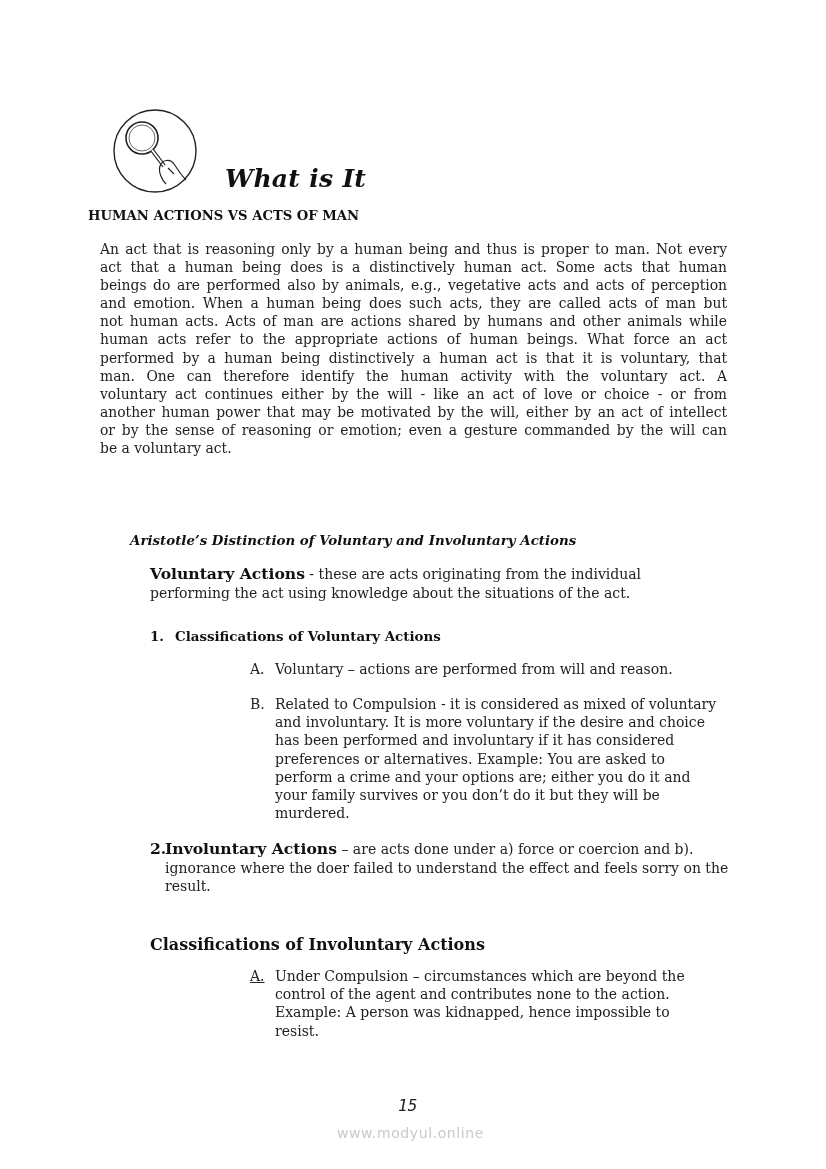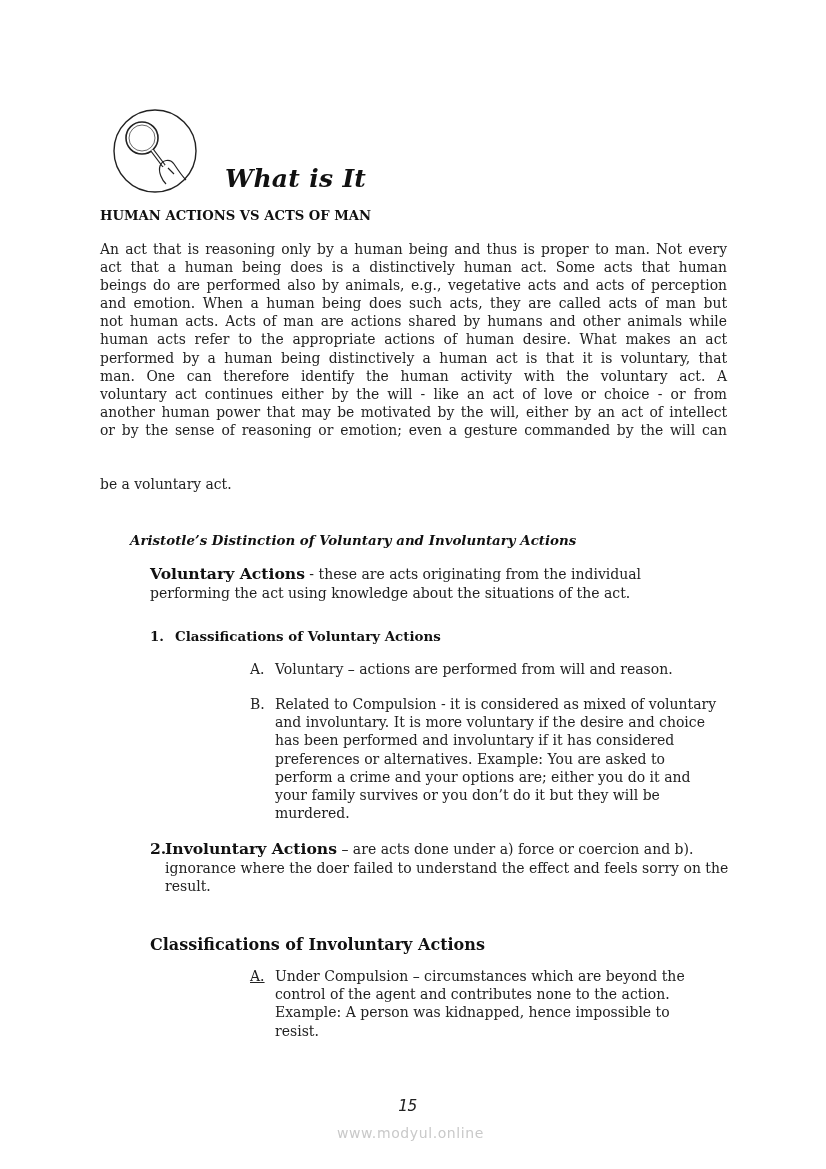--- a/index.html
+++ b/index.html
@@ -2,25 +2,25 @@
 <html><head>
 <meta charset="utf-8">
 <style>
   html, body { margin: 0; padding: 0; background: #ffffff; }
   body { width: 826px; height: 1169px; position: relative; overflow: hidden;
          font-family: "DejaVu Serif", serif; color: #1a1a1a; }
   .abs { position: absolute; }
   .icon-wrap { left: 112px; top: 108px; width: 86px; height: 86px; }
   .title { left: 225px; top: 134px; font-family: "DejaVu Serif", serif; font-weight: bold;
            font-style: italic; font-size: 25px; color: #111; letter-spacing: 0.3px; margin-top: 30px; }
-  .h-main { left: 100px; top: 208px; font-weight: bold; font-size: 13.2px; color: #111; }
+  .h-main { left: 88px; top: 208px; font-weight: bold; font-size: 13.2px; color: #111; }
   .para { left: 100px; top: 240px; width: 627px; font-size: 13.9px; line-height: 18.1px;
           text-align: justify; color: #222; }
   .para span.l { display: block; text-align: justify; text-align-last: justify; }
-  .para span.l.last { text-align-last: left; margin-top: 36px; }
+  .para span.l.last { text-align-last: left; }
   .h-aristotle { left: 130px; top: 532px; font-weight: bold; font-size: 13.4px; color: #111; font-style: italic; }
   .vol { left: 150px; top: 565px; width: 560px; font-size: 14px; line-height: 18.5px; color: #222; }
   .vol b { font-size: 15.6px; color: #111; }
   .num-head { left: 150px; top: 628px; font-weight: bold; font-size: 13.4px; color: #111; }
   .num-head .n { display: inline-block; width: 25px; }
   .item { left: 250px; width: 480px; font-size: 14px; line-height: 18.2px; color: #222; }
   .item .mk { position: absolute; left: 0; top: 0; }
   .item .tx { display: block; margin-left: 25px; }
   .inv { left: 150px; top: 840px; width: 580px; font-size: 14px; line-height: 18.5px; color: #222; }
   .inv .mk { position: absolute; left: 0; top: 0; font-weight: bold; font-size: 15.6px; color: #111; }
@@ -48,21 +48,21 @@
 </div>
 <div class="abs title">What is It</div>
 
 <div class="abs h-main">HUMAN ACTIONS VS ACTS OF MAN</div>
 <div class="abs para">
   <span class="l">An act that is reasoning only by a human being and thus is proper to man. Not every</span>
   <span class="l">act that a human being does is a distinctively human act. Some acts that human</span>
   <span class="l">beings do are performed also by animals, e.g., vegetative acts and acts of perception</span>
   <span class="l">and emotion. When a human being does such acts, they are called acts of man but</span>
   <span class="l">not human acts. Acts of man are actions shared by humans and other animals while</span>
-  <span class="l">human acts refer to the appropriate actions of human desire. What makes an act</span>
+  <span class="l">human acts refer to the appropriate actions of human beings. What force an act</span>
   <span class="l">performed by a human being distinctively a human act is that it is voluntary, that</span>
   <span class="l">man. One can therefore identify the human activity with the voluntary act. A</span>
   <span class="l">voluntary act continues either by the will - like an act of love or choice - or from</span>
   <span class="l">another human power that may be motivated by the will, either by an act of intellect</span>
   <span class="l">or by the sense of reasoning or emotion; even a gesture commanded by the will can</span>
   <span class="l last">be a voluntary act.</span>
 </div>
 
 <div class="abs h-aristotle">Aristotle’s Distinction of Voluntary and Involuntary Actions</div>
 

